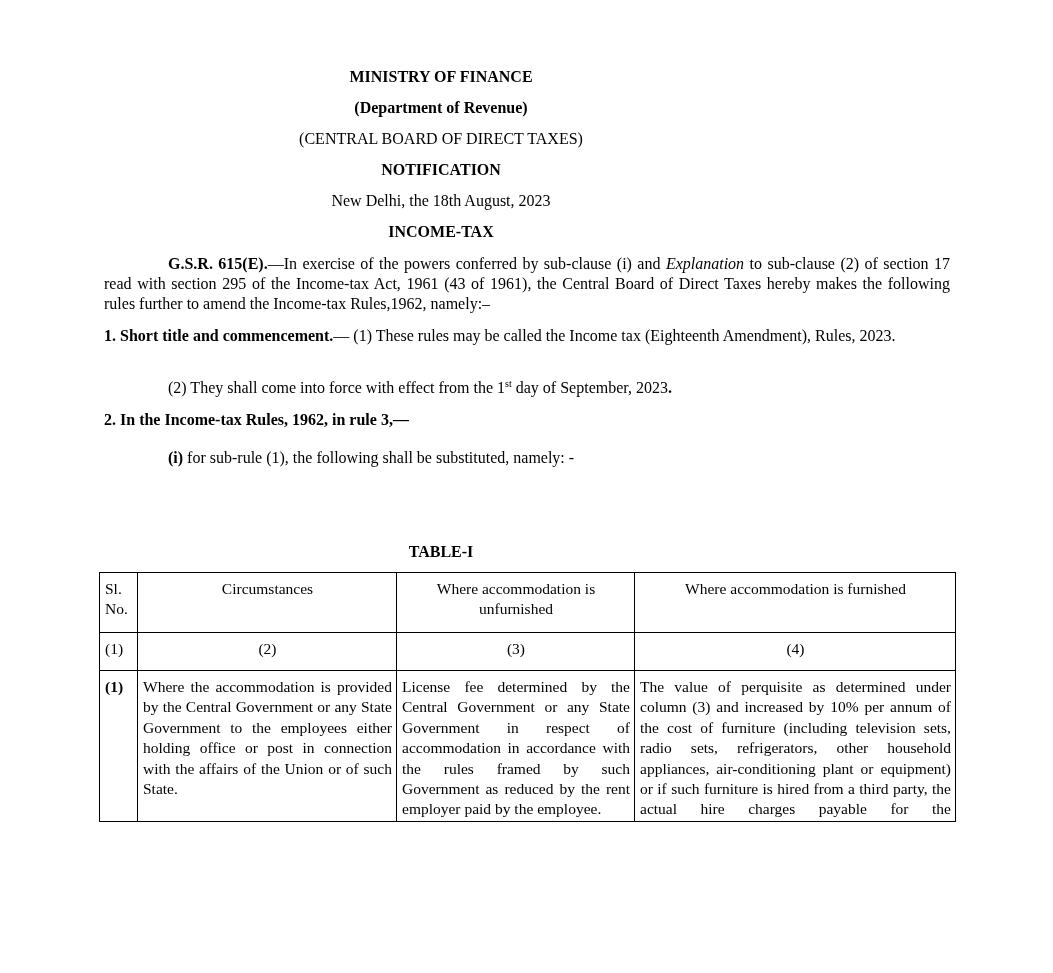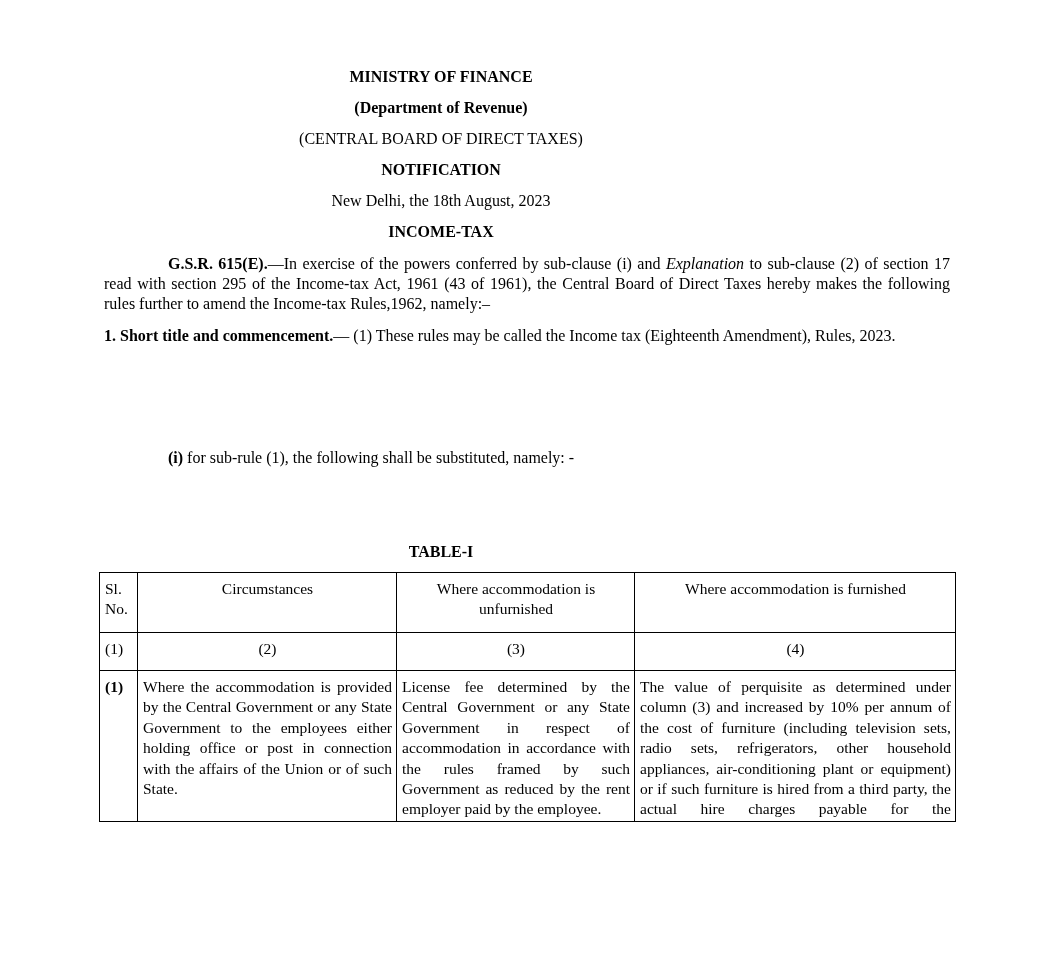--- a/index.html
+++ b/index.html
@@ -47,21 +47,23 @@
   <div class="center-line bold" style="top:98px;">(Department of Revenue)</div>
   <div class="center-line bold" style="top:160px;">NOTIFICATION</div>
   <div class="center-line" style="top:129px;">(CENTRAL BOARD OF DIRECT TAXES)</div>
   <div class="center-line" style="top:191px;">New Delhi, the 18th August, 2023</div>
   <div class="center-line bold" style="top:222px;">INCOME-TAX</div>
 
   <div class="para indent" style="top:254px;"><span class="bold">G.S.R. 615(E).</span><span>—In exercise of the powers conferred by sub-clause (i) and </span><i>Explanation</i><span> to sub-clause (2) of section 17  read with section 295 of the Income-tax Act, 1961 (43 of 1961), the Central Board of Direct Taxes hereby makes the following rules further to amend the Income-tax Rules,1962, namely:–</span></div>
 
   <div class="para" style="top:326px;"><span class="bold">1. Short title and commencement.</span><span>— (1) These rules may be called the Income tax (Eighteenth Amendment), Rules, 2023.</span></div>
 
+  <div class="sub-indent" style="top:378px;"><span>(2) They shall come into force with effect from the 1</span><sup>st</sup><span> day of September, 2023</span><span class="bold">.</span></div>
 
+  <div class="para bold" style="top:410px;">2. In the Income-tax Rules, 1962, in rule 3,—</div>
 
   <div class="sub-indent" style="top:441px;margin-top:7px;"><span class="bold">(i)</span><span> for sub-rule (1), the following shall be substituted, namely: -</span></div>
 
 
   <div class="center-line bold" style="top:542px;">TABLE-I</div>
 
   <table class="tbl">
     <colgroup>
       <col style="width:38px;">
       <col style="width:259px;">

